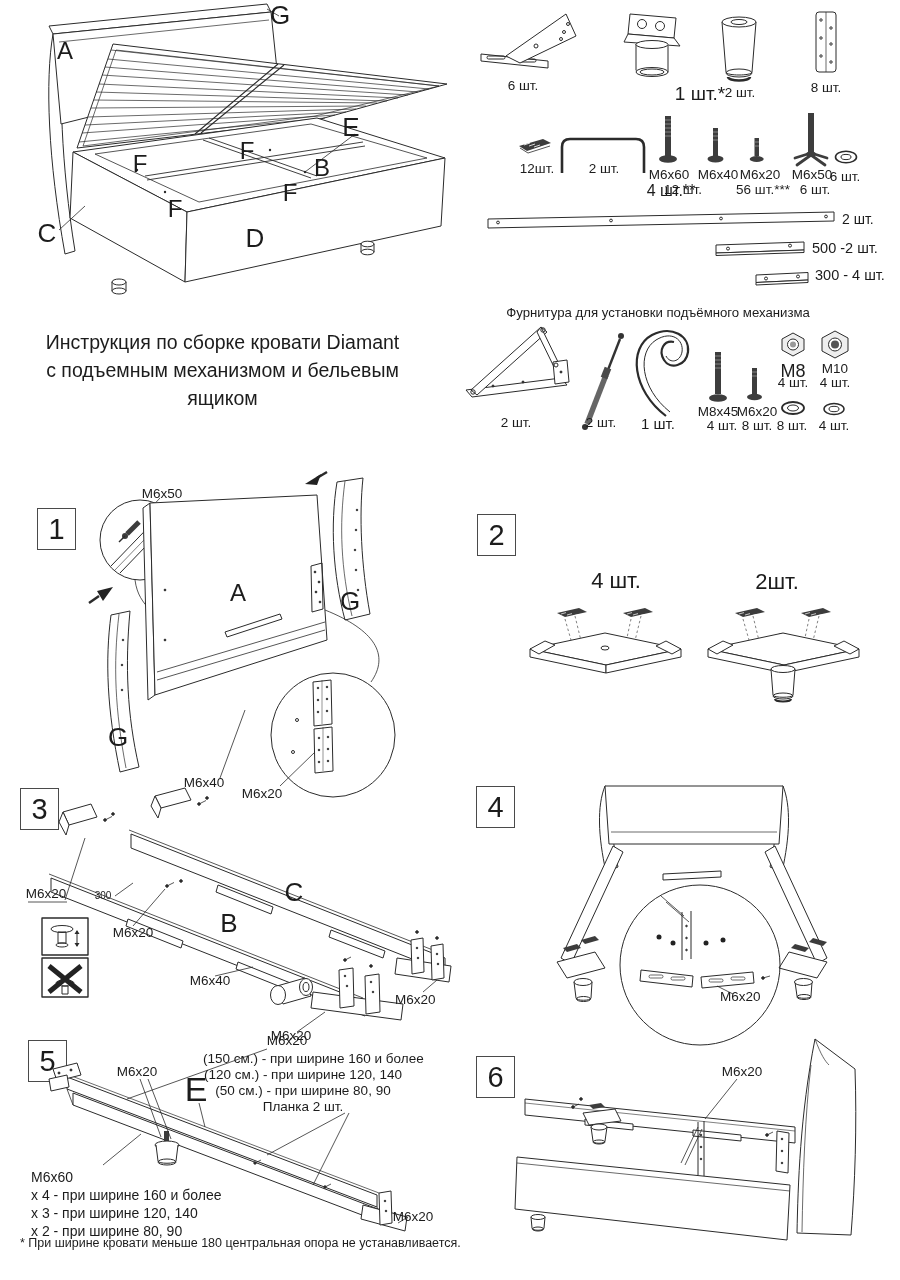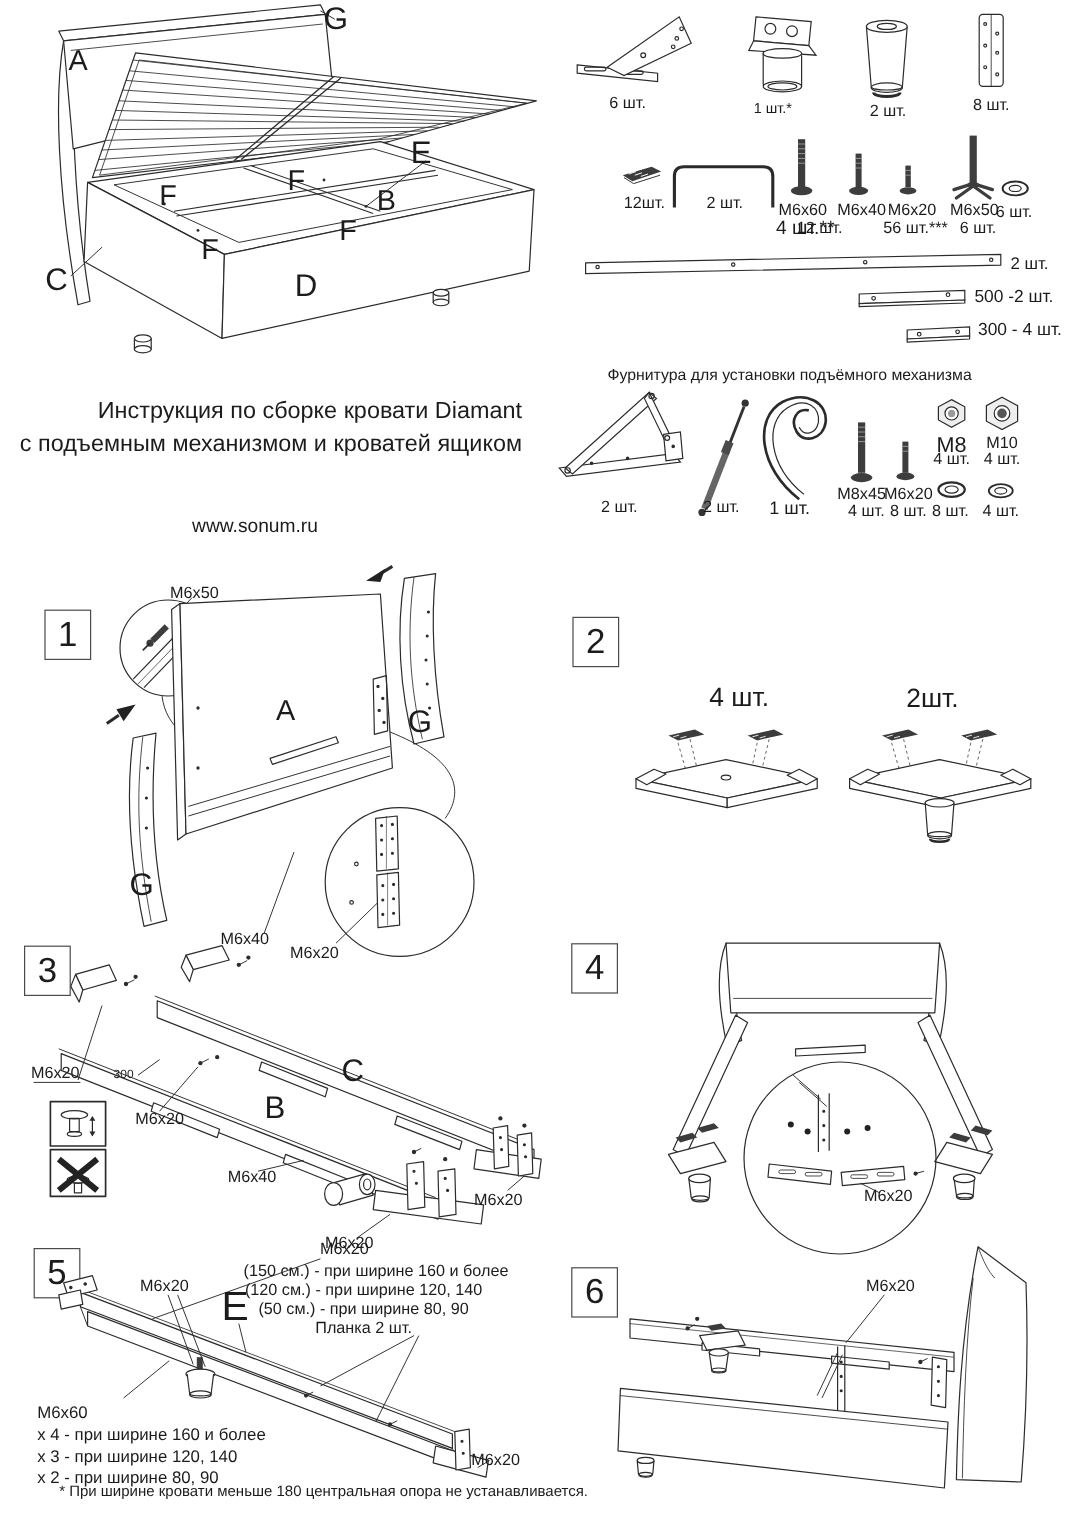--- a/index.html
+++ b/index.html
@@ -4,21 +4,21 @@
 <style>
   html,body{margin:0;padding:0;background:#fff}
   .page{position:relative;width:900px;height:1280px;background:#fff;overflow:hidden;
         font-family:"Liberation Sans","DejaVu Sans",sans-serif;color:#1c1c1c}
   .lbl{position:absolute;white-space:nowrap;line-height:1.05}
   .c{transform:translateX(-50%)}
   .rt{text-align:center}
   svg.d{position:absolute;overflow:visible}
   .stepnum{position:absolute;width:37px;height:40px;border:1.6px solid #4a4a4a;
            display:flex;align-items:center;justify-content:center;font-size:29px;background:#fff}
-  .titleblk{position:absolute;left:10px;width:425px;text-align:right;font-size:19.5px;line-height:28px}
+  .titleblk{position:absolute;left:10px;width:425px;text-align:center;font-size:19.5px;line-height:28px}
   .noteline{font-size:10.5px;line-height:12.5px}
 </style>
 </head>
 <body>
 
 <div class="page">
 
   <svg class="d" style="left:15px;top:0" width="430" height="310" viewBox="0 0 430 310" fill="none" stroke="#2b2b2b" stroke-width="1" stroke-linejoin="round">
     <path d="M38,34 C30,80 33,160 50,254 L60,251 C46,165 44,85 48,37 Z" fill="#fff"></path>
     <path d="M34,26 L252,4 L256,12 L38,34 Z" fill="#fff"></path>
@@ -95,21 +95,21 @@
     <rect x="4" y="2" width="20" height="60" rx="3" fill="#fff"></rect>
     <path d="M14,2 V62" stroke-width="0.7"></path>
     <circle cx="9" cy="10" r="1.2"></circle>
       <circle cx="19" cy="18" r="1.2"></circle>
       <circle cx="9" cy="28" r="1.2"></circle>
       <circle cx="19" cy="34" r="1.2"></circle>
       <circle cx="9" cy="46" r="1.2"></circle>
       <circle cx="19" cy="52" r="1.2"></circle>
   </svg>
   <div class="lbl c" style="left:523px;top:79px;font-size:13.5px">6 шт.</div>
-  <div class="lbl c" style="left:644px;top:84px;font-size:12px">1 шт.*</div>
+  <div class="lbl c" style="left:700px;top:84px;font-size:19px">1 шт.*</div>
   <div class="lbl c" style="left:740px;top:86px;font-size:13.5px">2 шт.</div>
   <div class="lbl c" style="left:826px;top:81px;font-size:13.5px">8 шт.</div>
 
   <svg class="d" style="left:516px;top:136px" width="38" height="20" viewBox="0 0 38 20" fill="none" stroke="#2b2b2b" stroke-width="1">
     <path d="M3,10 L27,3 L35,7 L11,15 Z" fill="#3c3c3c" stroke="none"></path>
     <path d="M8,9 l6,-2 M13,10 l6,-2 M18,11 l6,-2 M23,12 l6,-2" stroke="#fff" stroke-width="0.8"></path>
     <path d="M4,12 L12,17 L34,10" stroke-width="0.8"></path>
   </svg>
   <svg class="d" style="left:556px;top:133px" width="94" height="42" viewBox="0 0 94 42" fill="none" stroke="#2b2b2b" stroke-width="2.6">
     <path d="M6,40 L6,14 Q6,6 14,6 L80,6 Q88,6 88,14 L88,40"></path>
@@ -235,23 +235,22 @@
   <div class="lbl c" style="left:757px;top:419px;font-size:13.5px">8 шт.</div>
   <div class="lbl c" style="left:793px;top:362px;font-size:18px">M8</div>
   <div class="lbl c" style="left:793px;top:376px;font-size:13.5px">4 шт.</div>
   <div class="lbl c" style="left:835px;top:362px;font-size:13.5px">M10</div>
   <div class="lbl c" style="left:835px;top:376px;font-size:13.5px">4 шт.</div>
   <div class="lbl c" style="left:792px;top:419px;font-size:13.5px">8 шт.</div>
   <div class="lbl c" style="left:834px;top:419px;font-size:13.5px">4 шт.</div>
 
   <div class="titleblk" style="top:328px">
     <div>Инструкция по сборке кровати Diamant</div>
-    <div>с подъемным механизмом и кроватей ящиком</div>
+    <div>с подъемным механизмом и бельевым ящиком</div>
   </div>
-  <div class="lbl" style="left:10px;width:405px;text-align:center;top:431px;font-size:16px">www.sonum.ru</div>
 
   <div class="stepnum" style="left:37px;top:508px">1</div>
   <svg class="d" style="left:75px;top:470px" width="395" height="335" viewBox="0 0 395 335" fill="none" stroke="#2b2b2b" stroke-width="1" stroke-linejoin="round">
     <path d="M242,8 L252,2" stroke-width="2.5"></path>
     <path d="M230,14 L246,4 L242,15 Z" fill="#222" stroke="none"></path>
     <path d="M24,126 L14,133" stroke-width="2.5"></path>
     <path d="M38,117 L22,121 L28,131 Z" fill="#222" stroke="none"></path>
     <circle cx="65" cy="70" r="40"></circle>
     <path d="M36,96 L90,40 M45,103 L99,47"></path>
     <path d="M40,100 L94,44" stroke-width="0.6"></path>
@@ -537,15 +536,15 @@
     <path d="M312,96 L324,98 L323,138 L311,136 Z" fill="#fff"></path>
     <circle cx="317" cy="104" r="0.8" fill="#2b2b2b"></circle>
       <circle cx="317" cy="116" r="0.8" fill="#2b2b2b"></circle>
       <circle cx="317" cy="128" r="0.8" fill="#2b2b2b"></circle>
     <circle cx="302" cy="100" r="1.3" fill="#2b2b2b"></circle>
       <path d="M302,100 l6,-3" stroke-width="0.8"></path>
     <path d="M272,44 L240,84" stroke-width="0.8"></path>
   </svg>
   <div class="lbl c" style="left:742px;top:1065px;font-size:13.5px">M6x20</div>
 
-  <div class="lbl" style="left:20px;width:470px;text-align:right;top:1237px;font-size:12.5px">* При ширине кровати меньше 180 центральная опора не устанавливается.</div>
+  <div class="lbl" style="left:20px;width:470px;text-align:left;top:1237px;font-size:12.5px">* При ширине кровати меньше 180 центральная опора не устанавливается.</div>
 
 </div>
 
 </body></html>

